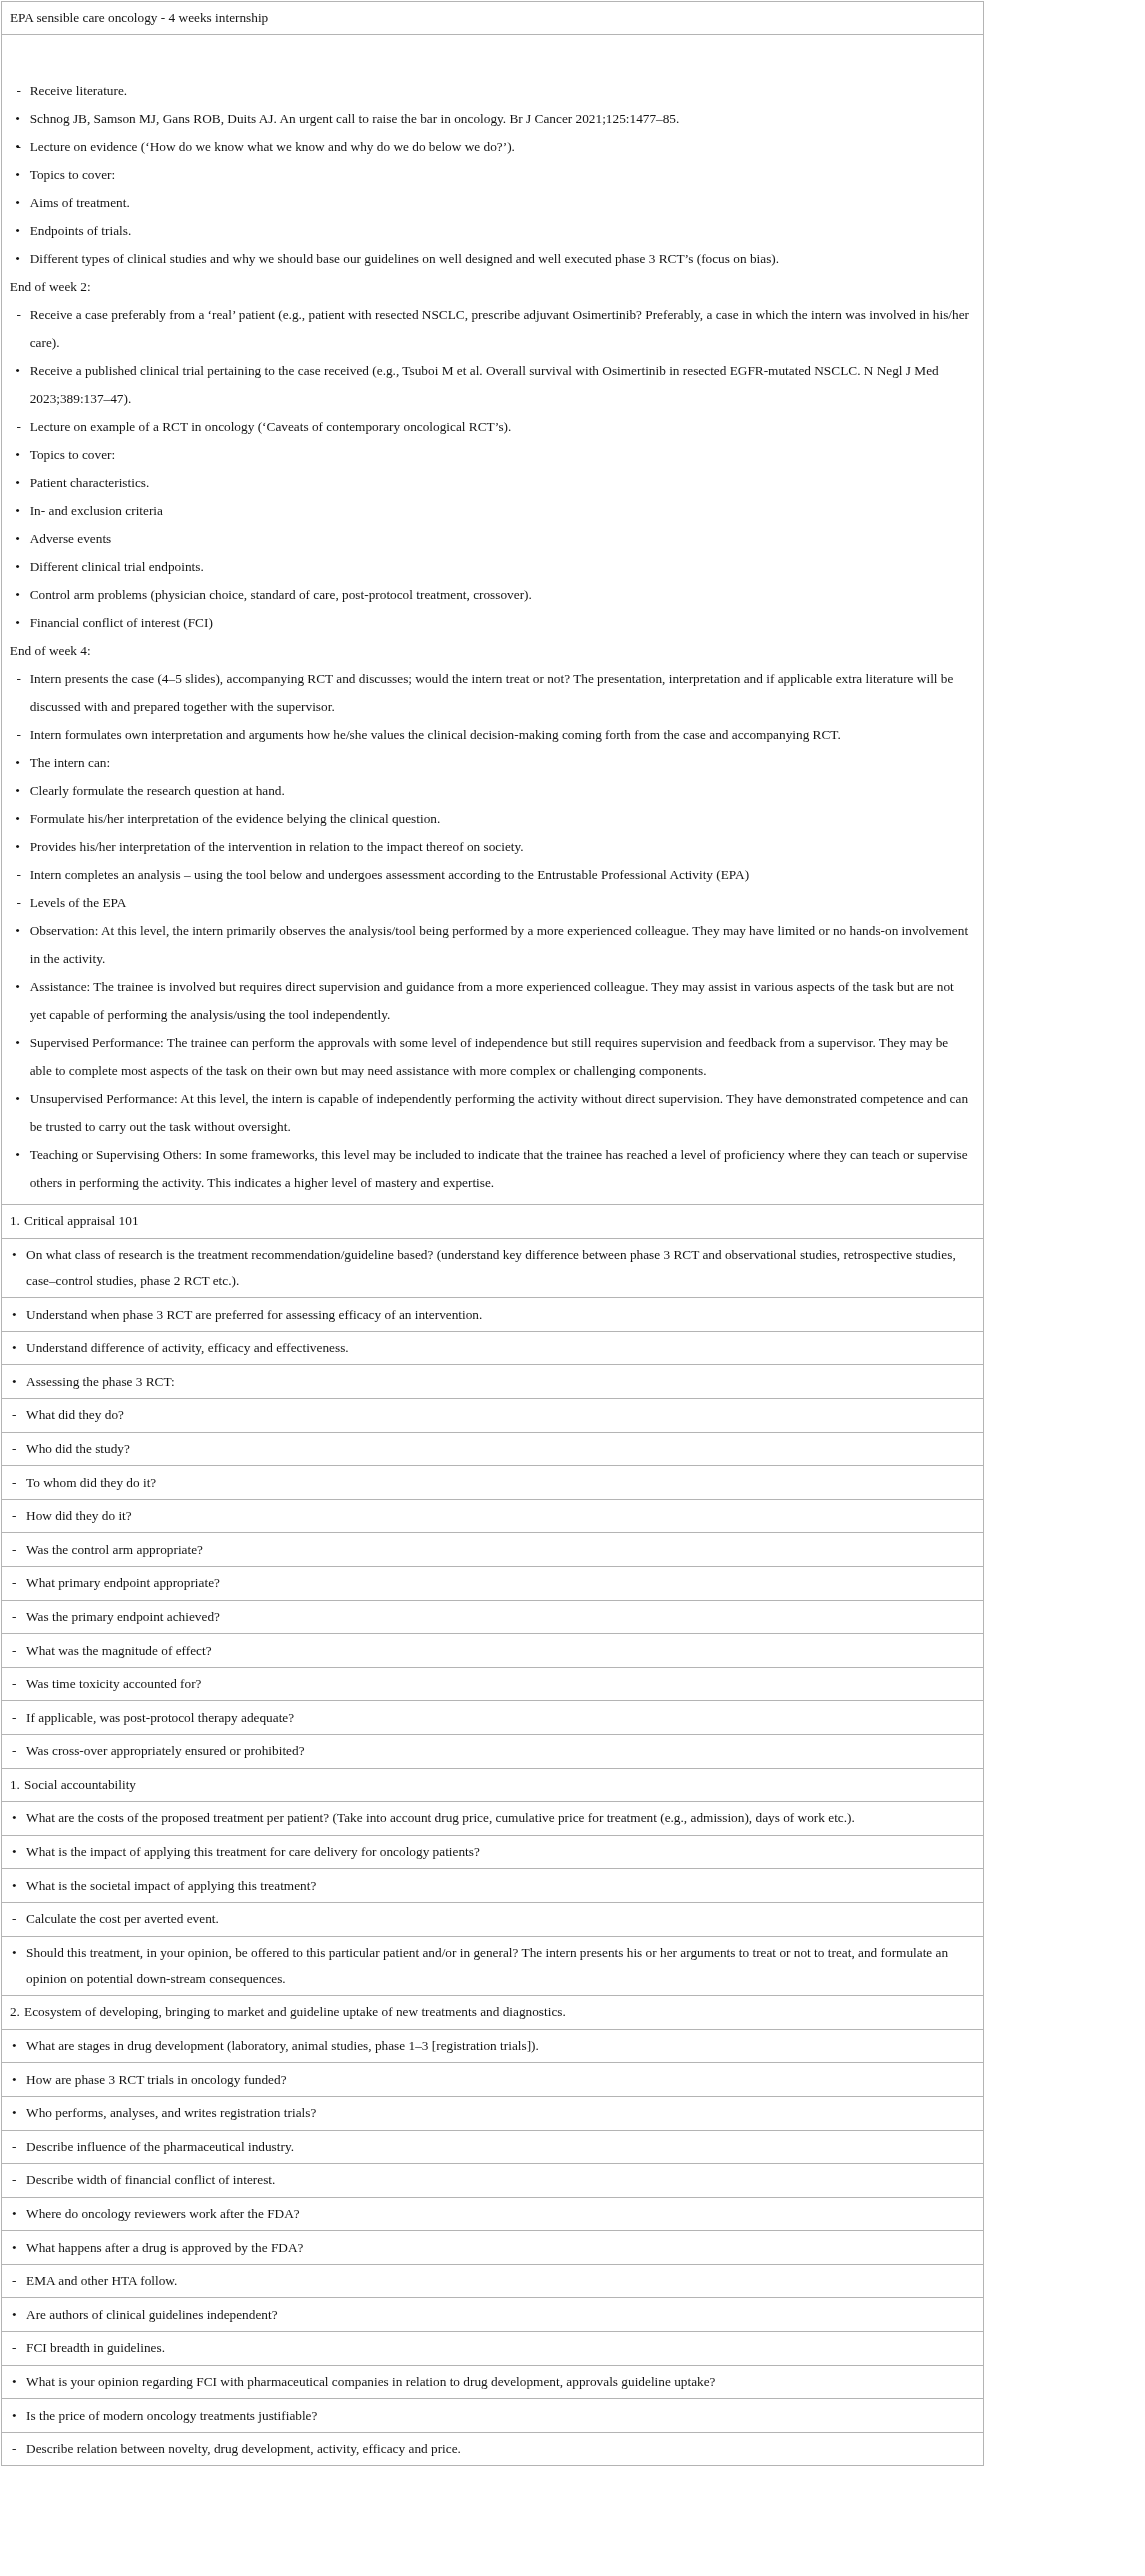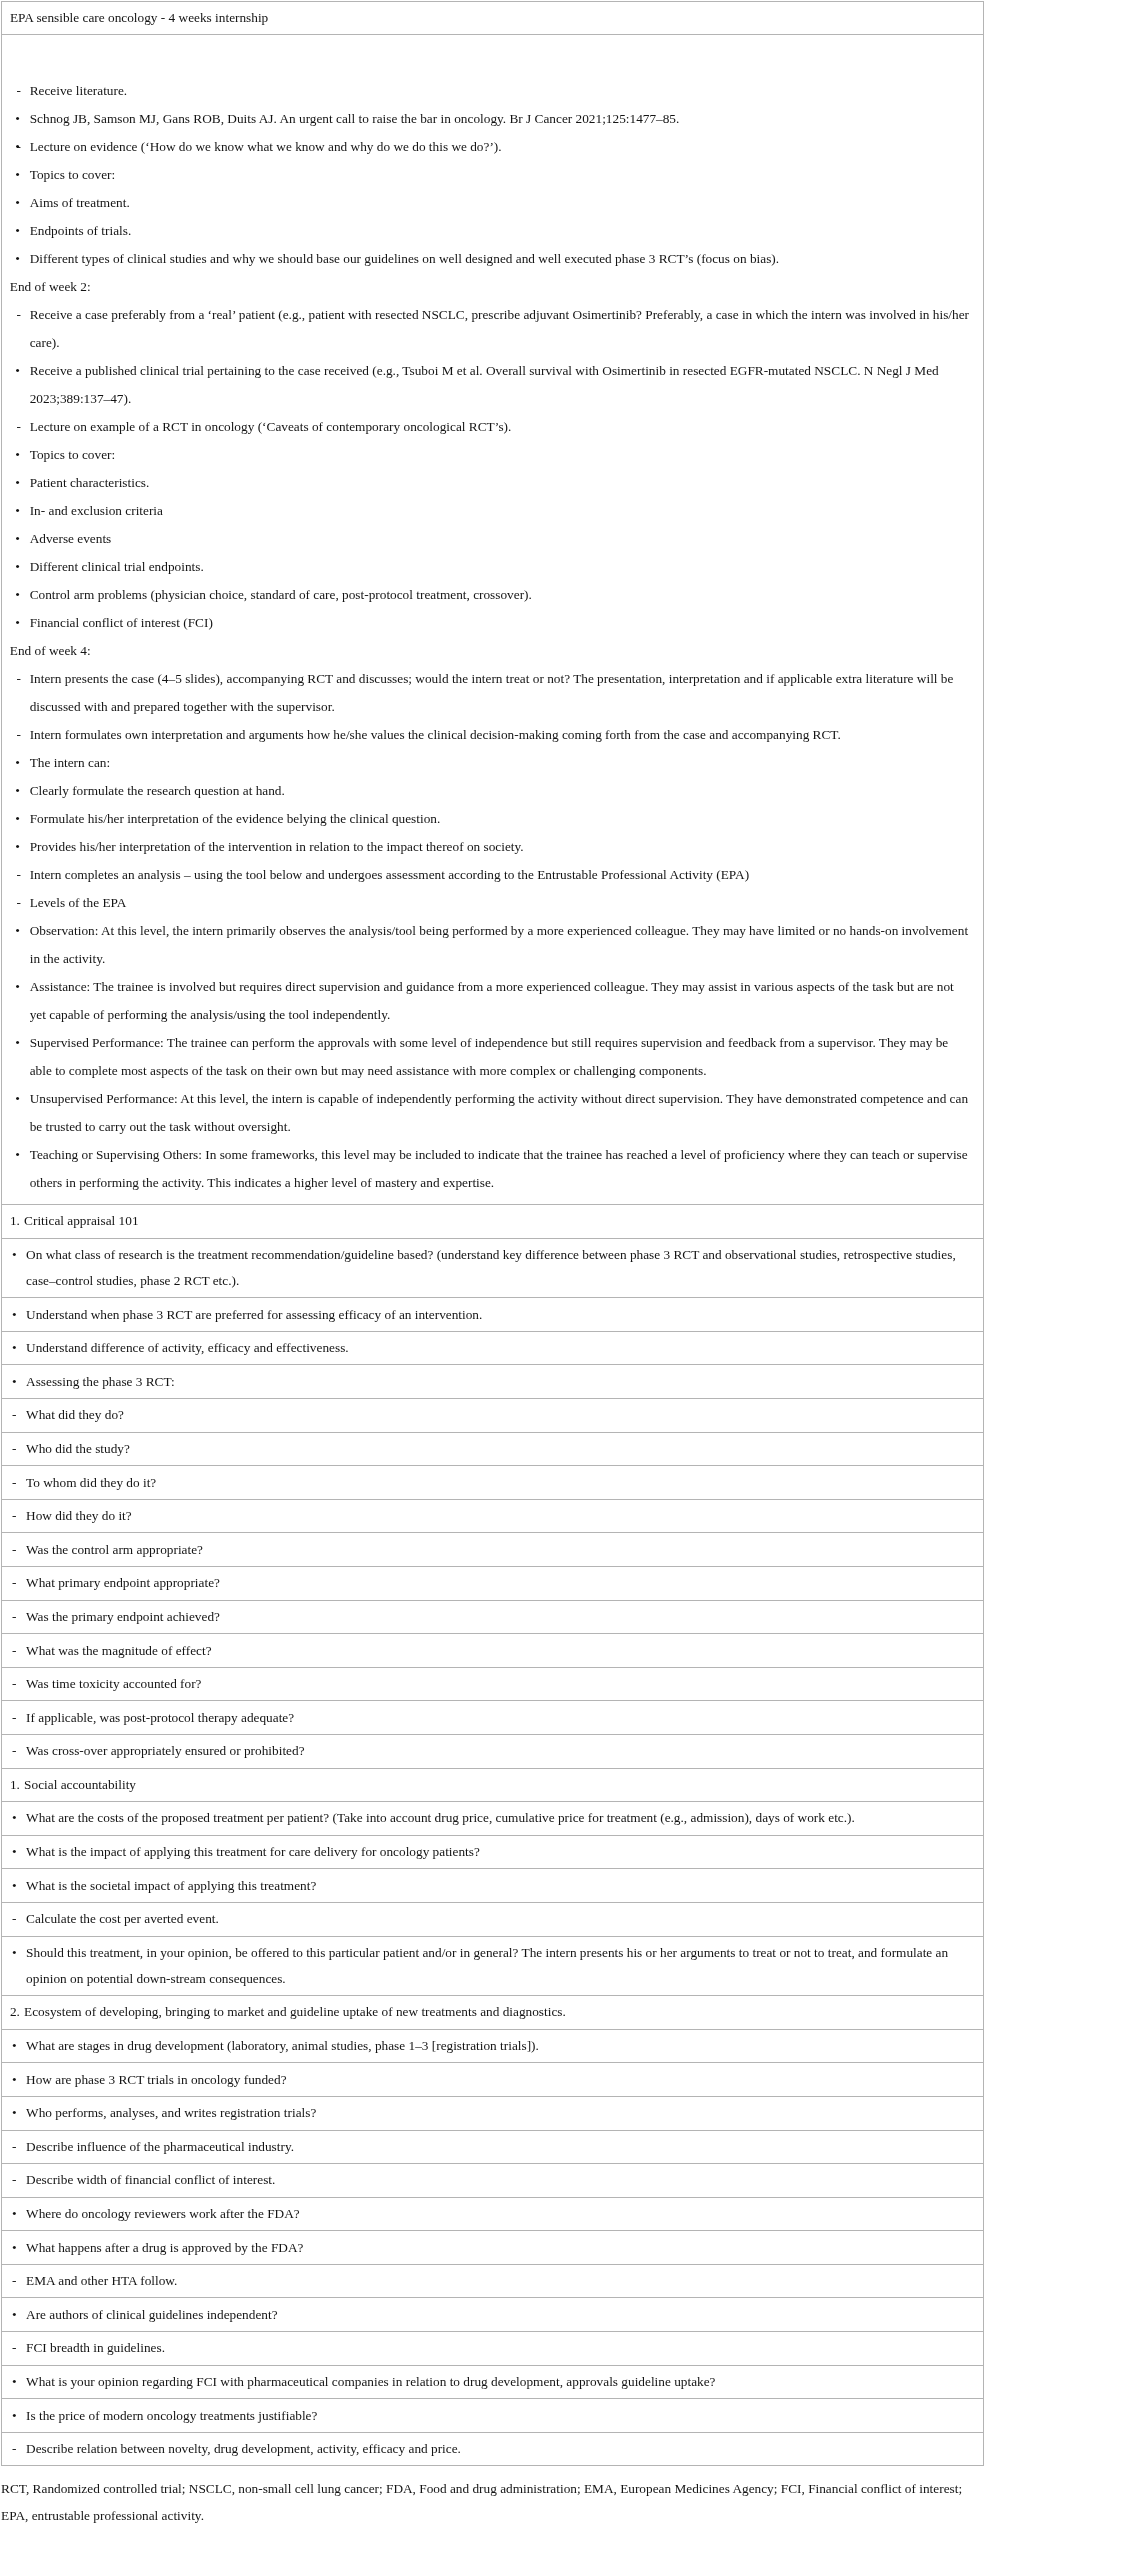--- a/index.html
+++ b/index.html
@@ -73,21 +73,21 @@
 <div class="page">
   <div class="epa-table">
     <div class="title-row">
       <span>EPA sensible care oncology - 4 weeks internship</span>
     </div>
     <div class="main-cell">
         <div class="line m-blank"></div>
         <div class="line m-dash"><span class="mk">-</span><span><span class="it">Receive literature.</span></span></div>
         <div class="line m-bullet"><span class="mk">•</span><span><span>Schnog JB, Samson MJ, Gans ROB, Duits AJ. An urgent call to raise the bar in oncology. Br J Cancer 2021;125:1477–85.</span></span></div>
         <div class="line m-bullet"><span class="mk">•</span></div>
-        <div class="line m-dash"><span class="mk">-</span><span><span class="it">Lecture on evidence</span><span> (‘How do we know what we know and why do we do this we do?’).</span></span></div>
+        <div class="line m-dash"><span class="mk">-</span><span><span class="it">Lecture on evidence</span><span> (‘How do we know what we know and why do we do below we do?’).</span></span></div>
         <div class="line m-bullet"><span class="mk">•</span><span><span>Topics to cover:</span></span></div>
         <div class="line m-bullet"><span class="mk">•</span><span><span>Aims of treatment.</span></span></div>
         <div class="line m-bullet"><span class="mk">•</span><span><span>Endpoints of trials.</span></span></div>
         <div class="line m-bullet"><span class="mk">•</span><span><span>Different types of clinical studies and why we should base our guidelines on well designed and well executed phase 3 RCT’s (focus on bias).</span></span></div>
         <div class="line m-plain"><span><span>End of week 2:</span></span></div>
         <div class="line m-dash"><span class="mk">-</span><span><span class="it">Receive a case preferably from a ‘real’ patient</span><span> (e.g., patient with resected NSCLC, prescribe adjuvant Osimertinib? Preferably, a case in which the intern was involved in his/her care).</span></span></div>
         <div class="line m-bullet"><span class="mk">•</span><span><span>Receive a published clinical trial pertaining to the case received (e.g., Tsuboi M et al. Overall survival with Osimertinib in resected EGFR-mutated NSCLC. N Negl J Med 2023;389:137–47).</span></span></div>
         <div class="line m-dash"><span class="mk">-</span><span><span class="it">Lecture on example of a RCT in oncology</span><span> (‘Caveats of contemporary oncological RCT’s).</span></span></div>
         <div class="line m-bullet"><span class="mk">•</span><span><span>Topics to cover:</span></span></div>
         <div class="line m-bullet"><span class="mk">•</span><span><span>Patient characteristics.</span></span></div>
@@ -143,15 +143,14 @@
         <div class="row m-bullet"><span class="mk">•</span><span><span>Where do oncology reviewers work after the FDA?</span></span></div>
         <div class="row m-bullet"><span class="mk">•</span><span><span>What happens after a drug is approved by the FDA?</span></span></div>
         <div class="row m-dash"><span class="mk">-</span><span><span>EMA and other HTA follow.</span></span></div>
         <div class="row m-bullet"><span class="mk">•</span><span><span>Are authors of clinical guidelines independent?</span></span></div>
         <div class="row m-dash"><span class="mk">-</span><span><span>FCI breadth in guidelines.</span></span></div>
         <div class="row m-bullet"><span class="mk">•</span><span><span>What is your opinion regarding FCI with pharmaceutical companies in relation to drug development, approvals guideline uptake?</span></span></div>
         <div class="row m-bullet"><span class="mk">•</span><span><span>Is the price of modern oncology treatments justifiable?</span></span></div>
         <div class="row m-dash"><span class="mk">-</span><span><span>Describe relation between novelty, drug development, activity, efficacy and price.</span></span></div>
       </div>
   </div>
-  <div class="footnote">RCT, Randomized controlled trial; NSCLC, non-small cell lung cancer; FDA, Food and drug administration; EMA, European Medicines Agency; FCI, Financial conflict of interest; EPA, entrustable professional activity.</div>
 </div>
 
 
 </body></html>

